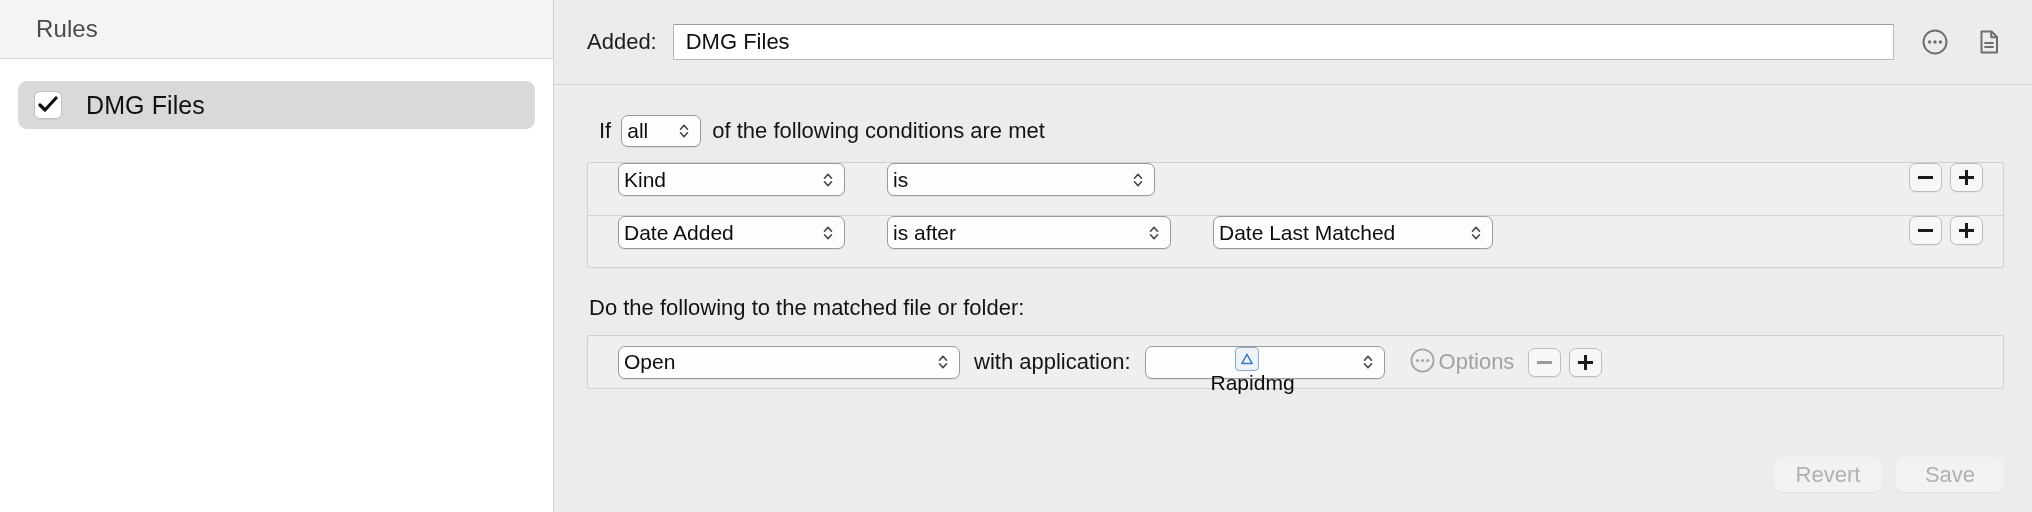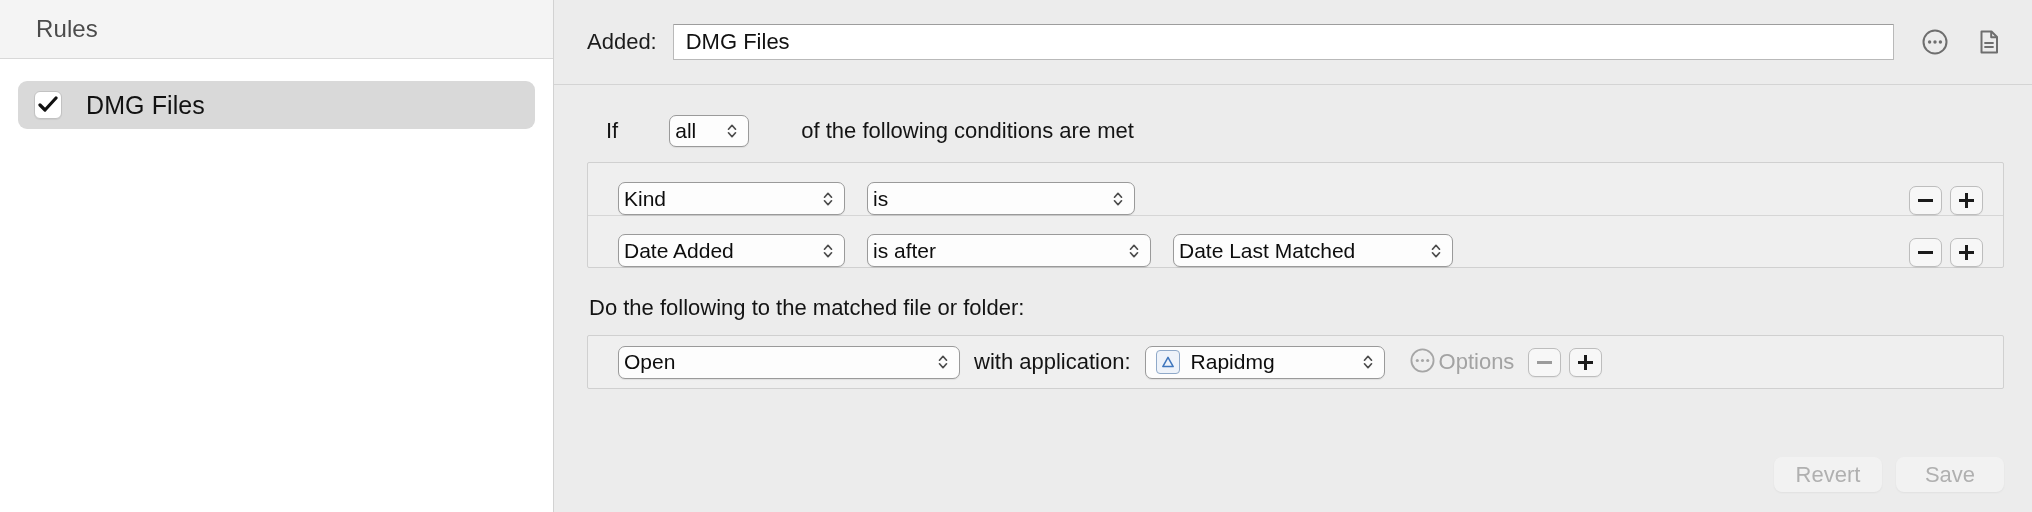--- a/index.html
+++ b/index.html
@@ -131,24 +131,23 @@
 
   
   .body-pad {
     padding: 0 28px 0 33px;
   }
   .iffline {
     display: flex;
     align-items: center;
     height: 34px;
     margin-top: 29px;
-    margin-left: 19px;
+    margin-left: 12px;
     font-size: 22px;
     color: #141414;
-    gap: 41px;
   }
   .iffline .lead { margin-right: 10px; }
   .iffline .trail { margin-left: 11px; }
 
   
   .popup {
     position: relative;
     height: 33px;
     background: #fdfdfd;
     border: 1px solid #9a9a9a;
@@ -175,25 +174,26 @@
   
   .rules-box {
     margin-top: 14px;
     border: 1px solid #d0d0d0;
     border-radius: 2px;
     background: #efefef;
     box-sizing: border-box;
   }
   .rule-row {
     display: flex;
-    align-items: flex-end;
+    align-items: flex-start;
     height: 52px;
     box-sizing: border-box;
     padding-left: 30px;
     padding-right: 20px;
+    gap: 20px;
   }
   .rule-row + .rule-row { border-top: 1px solid #d6d6d6; }
   .rule-row .grow { flex: 1 1 auto; }
   .pmgroup {
     display: flex;
     align-items: center;
     gap: 8px;
     margin-left: 14px;
   }
   .pm {
@@ -426,21 +426,21 @@
           <span class="popup" style="width:342px;">
             <span>Open</span>
             <span class="chev">
               <svg width="14" height="22" viewBox="0 0 14 22">
                 <path d="M3.5 9.2 L7 5.3 L10.5 9.2" fill="none" stroke="#4d4d4d" stroke-width="1.7" stroke-linecap="round" stroke-linejoin="round"></path>
                 <path d="M3.5 12.8 L7 16.7 L10.5 12.8" fill="none" stroke="#4d4d4d" stroke-width="1.7" stroke-linecap="round" stroke-linejoin="round"></path>
               </svg>
             </span>
           </span>
           <span class="withapp">with application:</span>
-          <span class="popup" style="width:240px;padding-left:10px;">
+          <span class="popup" style="width:240px;padding-left:10px;flex-direction:column;">
             <span class="app-icon">
               <svg width="14" height="14" viewBox="0 0 14 14">
                 <path d="M7 2.3 L12.2 11.6 H1.8 Z" fill="none" stroke="#3f76bd" stroke-width="1.5" stroke-linejoin="round"></path>
               </svg>
             </span>
             <span>Rapidmg</span>
             <span class="chev">
               <svg width="14" height="22" viewBox="0 0 14 22">
                 <path d="M3.5 9.2 L7 5.3 L10.5 9.2" fill="none" stroke="#4d4d4d" stroke-width="1.7" stroke-linecap="round" stroke-linejoin="round"></path>
                 <path d="M3.5 12.8 L7 16.7 L10.5 12.8" fill="none" stroke="#4d4d4d" stroke-width="1.7" stroke-linecap="round" stroke-linejoin="round"></path>

